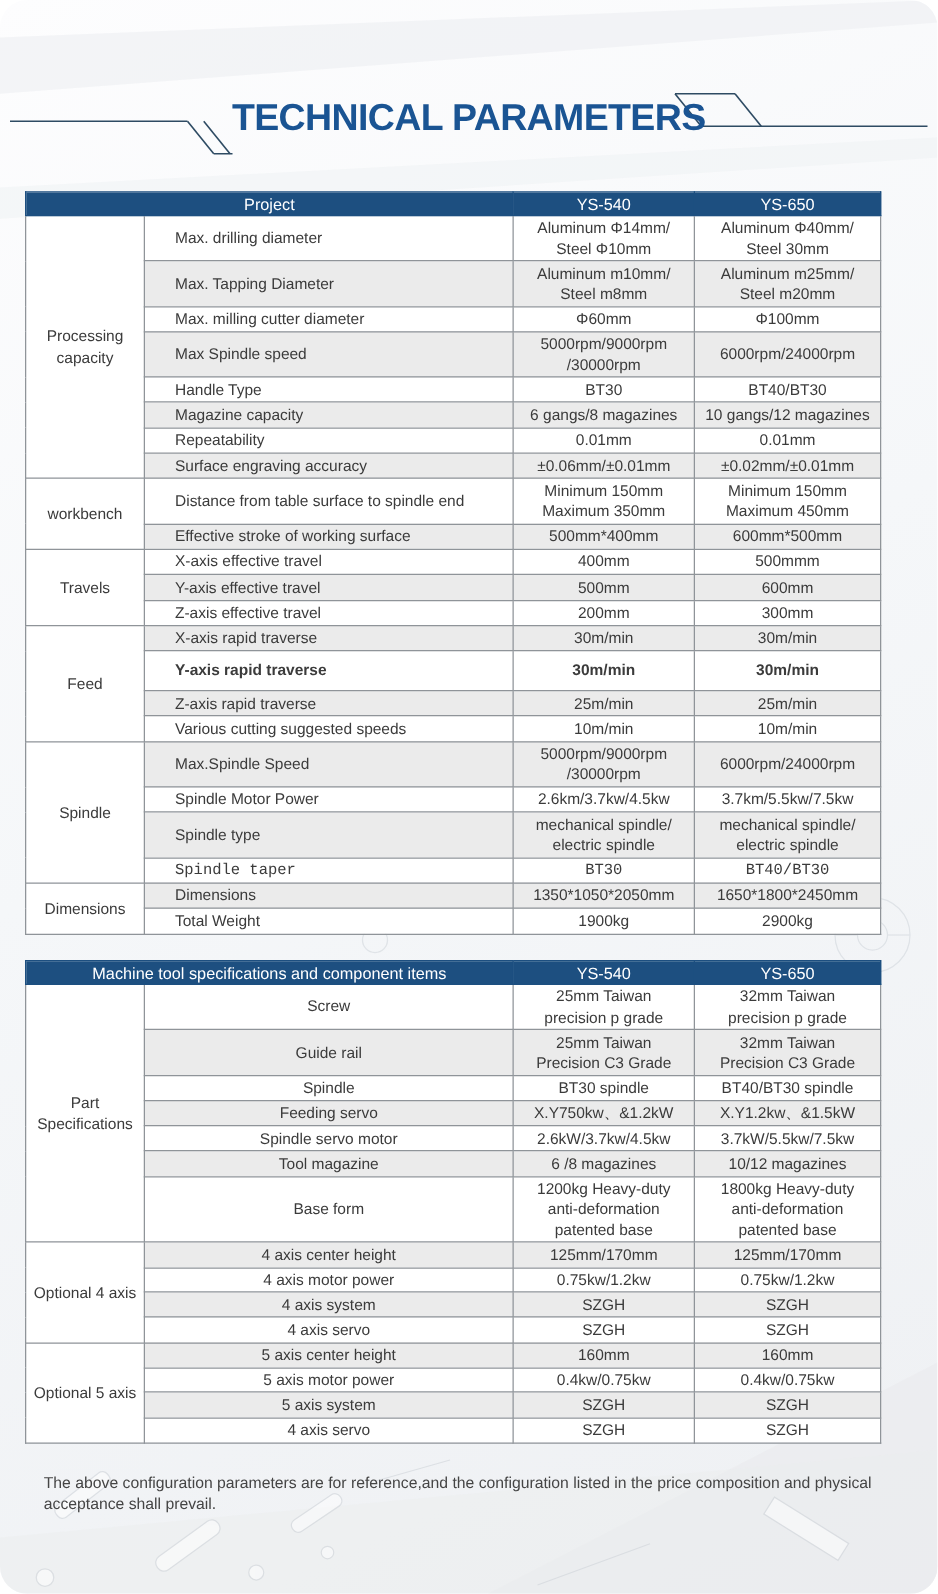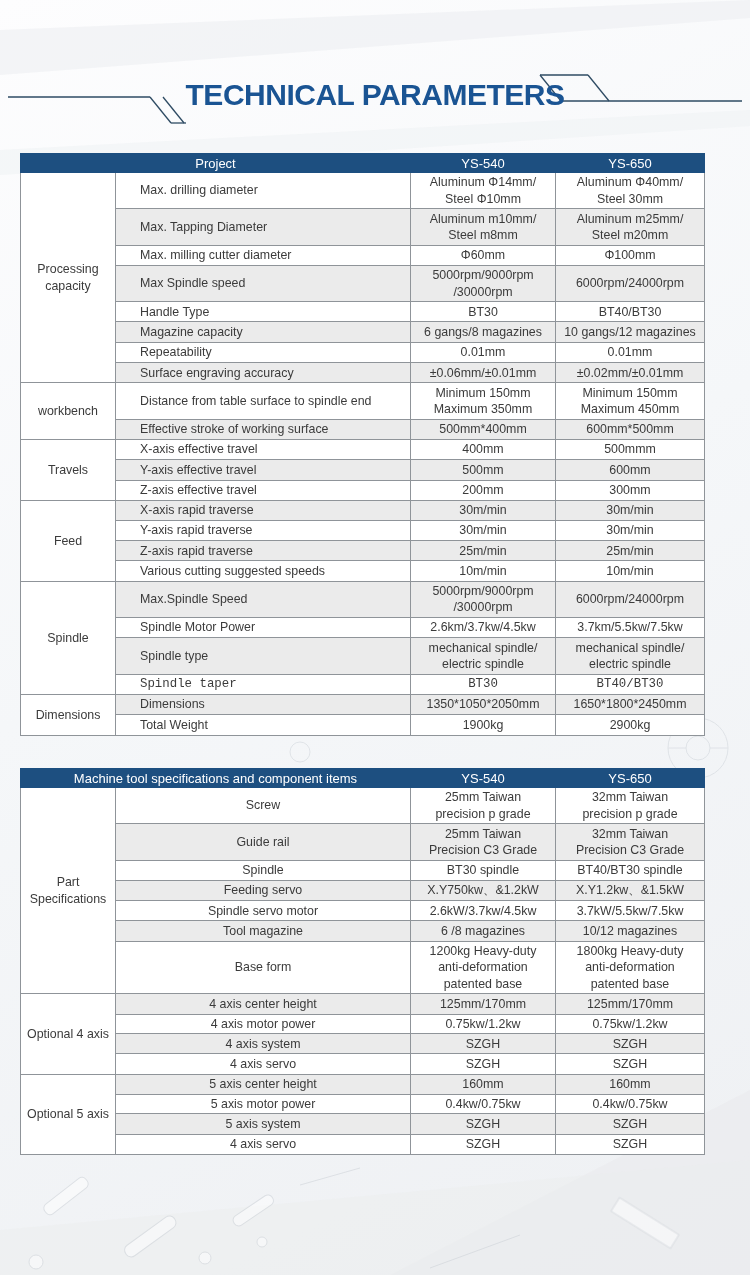--- a/index.html
+++ b/index.html
@@ -11,20 +11,21 @@
     --alt-row:#ebebeb;
     --row:#ffffff;
     --text:#3b3b3b;
   }
   *{box-sizing:border-box;}
   html,body{margin:0;padding:0;background:#ffffff;}
   .page{
     position:relative;width:750px;height:1275px;overflow:hidden;
     background:linear-gradient(155deg,#fdfdfe 0%,#f5f7f9 45%,#eef0f3 100%);
     font-family:"Liberation Sans", sans-serif;
+    border-radius:22px;
   }
   .bg-sketch{position:absolute;inset:0;z-index:0;}
   .content{position:relative;z-index:1;width:100%;height:100%;}
 
   .title-row{position:absolute;top:72px;left:0;width:750px;height:60px;}
   .title-decor{position:absolute;top:0;left:0;}
   .page-title{
     position:absolute;top:6px;left:0;width:750px;margin:0;
     text-align:center;font-size:30px;font-weight:bold;letter-spacing:-0.5px;
     color:var(--title-blue);
@@ -196,21 +197,21 @@
               <td class="param">Z-axis effective  travel</td>
               <td class="value">200mm</td>
               <td class="value">300mm</td>
             </tr>
             <tr style="height: 20.3px;">
               <td rowspan="4" class="group">Feed</td>
               <td class="param alt">X-axis rapid traverse</td>
               <td class="value alt">30m/min</td>
               <td class="value alt">30m/min</td>
             </tr>
-            <tr style="height: 20px;">
+            <tr style="height: 32px; font-weight: bold;">
               <td class="param">Y-axis rapid traverse</td>
               <td class="value">30m/min</td>
               <td class="value">30m/min</td>
             </tr>
             <tr style="height: 20.3px;">
               <td class="param alt">Z-axis rapid traverse</td>
               <td class="value alt">25m/min</td>
               <td class="value alt">25m/min</td>
             </tr>
             <tr style="height: 20.3px;">
@@ -356,15 +357,16 @@
             </tr>
             <tr style="height: 20.3px;">
               <td class="param">4 axis servo</td>
               <td class="value">SZGH</td>
               <td class="value">SZGH</td>
             </tr>
           </tbody>
         </table>
       </div>
 
+    <p class="footnote">The above configuration parameters are for reference,and the configuration listed in the price composition and physical acceptance shall prevail.</p>
 
   </div>
 </div>
 
 </body></html>

